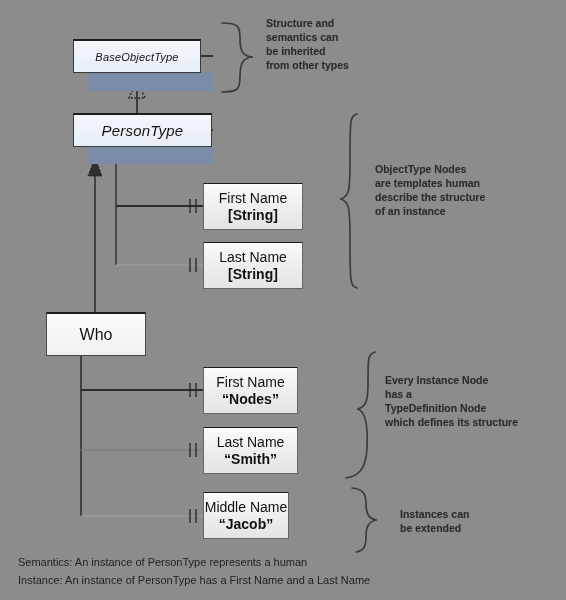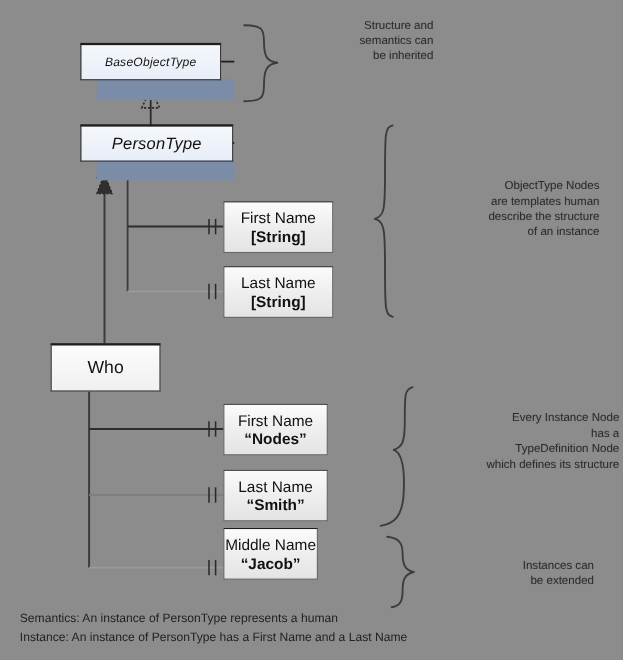--- a/index.html
+++ b/index.html
@@ -57,22 +57,22 @@
     line-height:1.18;
     z-index:5;
   }
   .varbox .l1{display:block;}
   .varbox .l2{display:block;font-weight:bold;}
 
   
   .anno{
     position:absolute;
     color:#2c2c2c;
-    text-align:right;
-    font-weight:normal;
+    text-align:left;
+    font-weight:bold;
     line-height:1.32;
     z-index:6;
     text-shadow:0 0 1px rgba(80,80,80,.35);
   }
   .anno div{white-space:nowrap;}
 
   
   .caption{
     position:absolute;
     color:#222;
@@ -177,29 +177,30 @@
   <div class="varbox" style="left:203px;top:367px;width:95px;height:47px;font-size:14px;">
     <span class="l1">First Name</span>
     <span class="l2">“Nodes”</span>
   </div>
 
   <div class="varbox" style="left:203px;top:427px;width:95px;height:47px;font-size:14px;">
     <span class="l1">Last Name</span>
     <span class="l2">“Smith”</span>
   </div>
 
-  <div class="varbox" style="left:203px;top:480px;width:86px;height:47px;font-size:14px;text-align:right;">
+  <div class="varbox" style="left:203px;top:492px;width:86px;height:47px;font-size:14px;text-align:right;">
     <span class="l1">Middle Name</span>
     <span class="l2">“Jacob”</span>
   </div>
 
   <div class="anno" style="left:266px;top:17px;width:128px;font-size:10.5px;">
     <div>Structure and</div>
     <div>semantics can</div>
     <div>be inherited</div>
+    <div>from other types</div>
   </div>
 
   <div class="anno" style="left:375px;top:163px;width:170px;font-size:10.5px;">
     <div>ObjectType Nodes</div>
     <div>are templates human</div>
     <div>describe the structure</div>
     <div>of an instance</div>
   </div>
 
   <div class="anno" style="left:385px;top:374px;width:178px;font-size:10.5px;">

